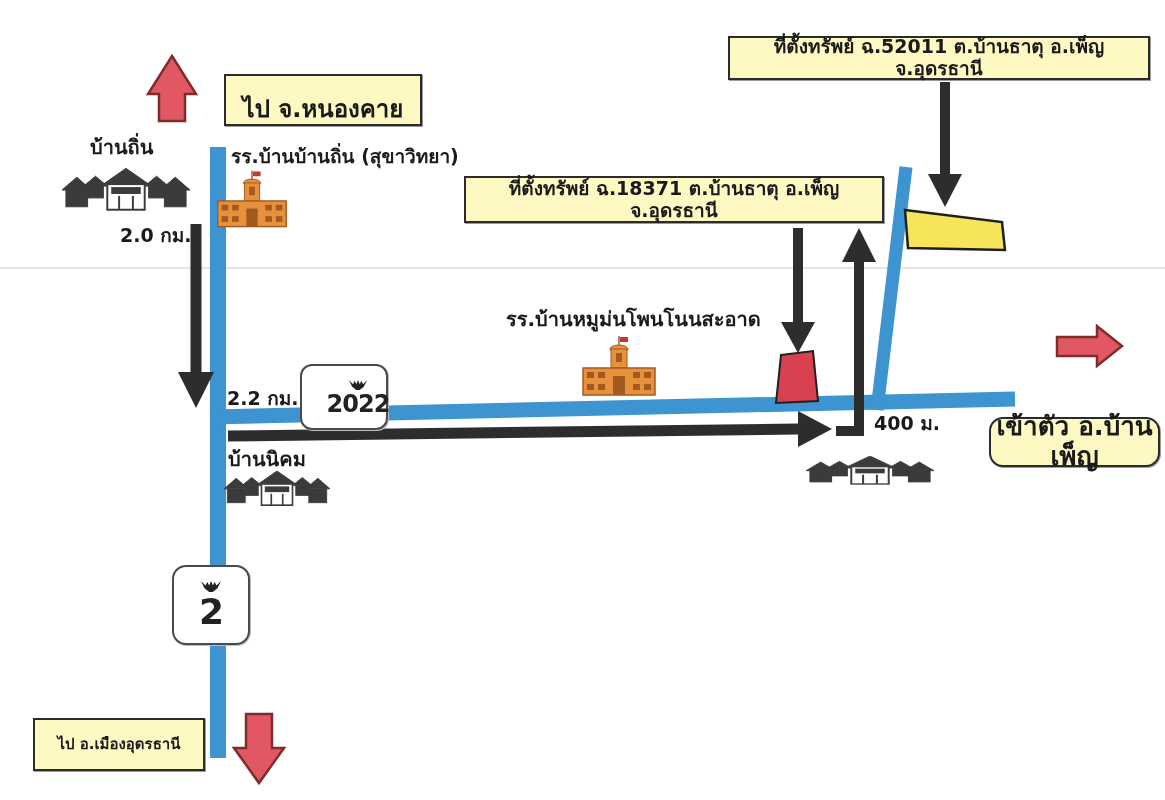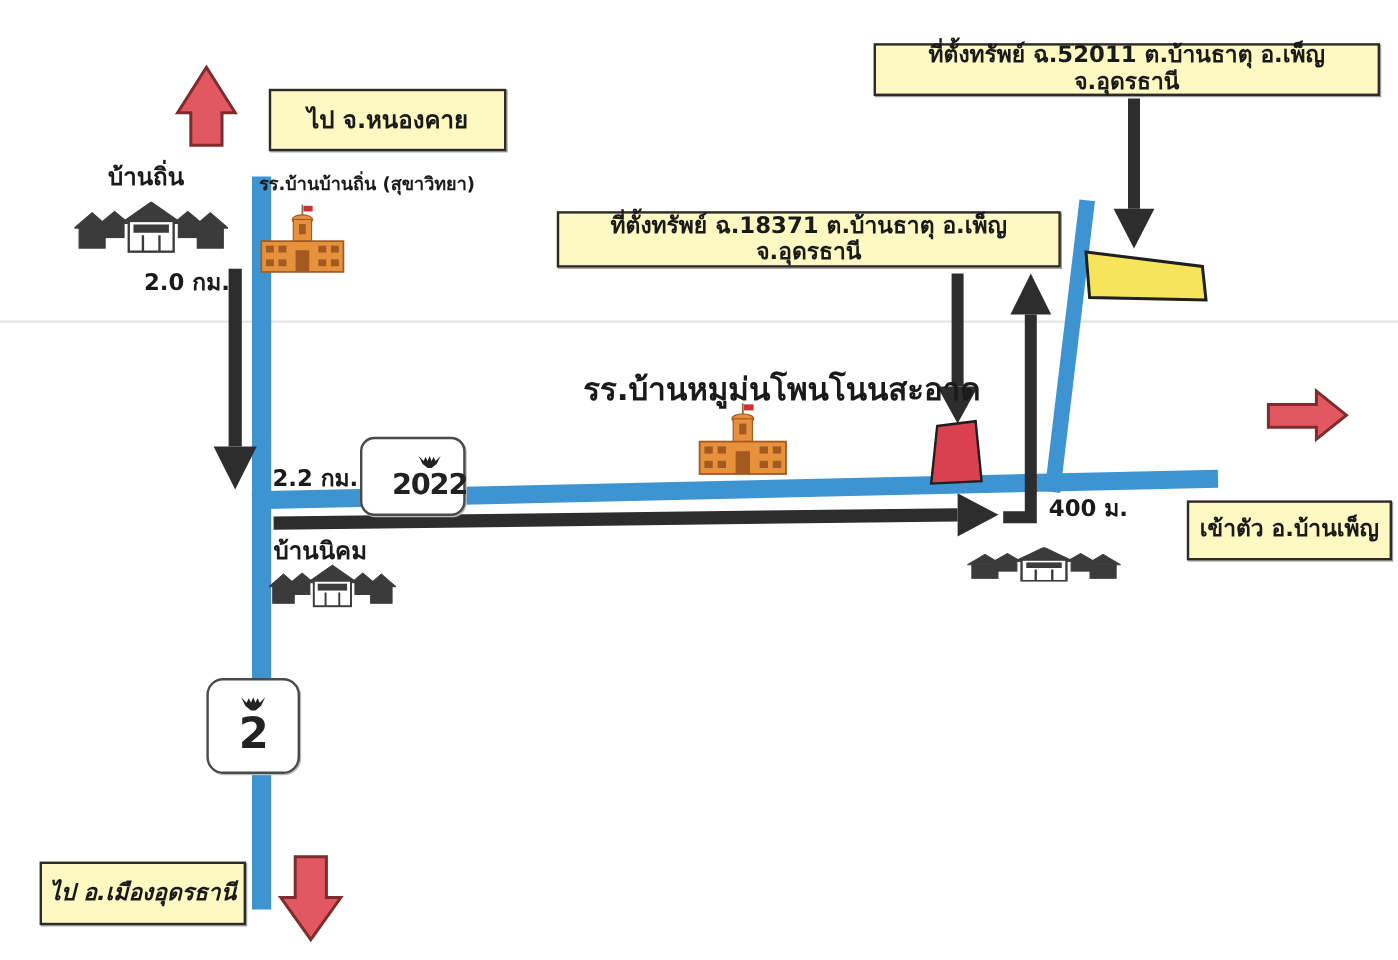--- a/index.html
+++ b/index.html
@@ -85,37 +85,37 @@
     <polygon class="red-arrow" points="1057,337 1097,337 1097,326 1122,346 1097,366 1097,356 1057,356"></polygon>
   </svg>
 
   <div class="tbox" style="left:728px; top:36px; width:422px; height:44px; font-size:19px;">
     <span>ที่ตั้งทรัพย์ ฉ.52011 ต.บ้านธาตุ อ.เพ็ญ จ.อุดรธานี</span>
   </div>
   <div class="tbox" style="left:464px; top:176px; width:420px; height:47px; font-size:19px;">
     <span>ที่ตั้งทรัพย์ ฉ.18371 ต.บ้านธาตุ อ.เพ็ญ จ.อุดรธานี</span>
   </div>
 
-  <div class="tbox" style="left:224px; top:74px; width:198px; height:52px; font-size:20px;">
+  <div class="tbox" style="left:224px; top:74px; width:198px; height:52px; font-size:24px;align-items:flex-end;">
     <span>ไป จ.หนองคาย</span>
   </div>
-  <div class="tbox" style="left:33px; top:718px; width:172px; height:53px; font-size:19px;font-style:italic;">
+  <div class="tbox" style="left:33px; top:718px; width:172px; height:53px; font-size:15px;">
     <span>ไป อ.เมืองอุดรธานี</span>
   </div>
-  <div class="tbox" style="left:989px; top:417px; width:171px; height:50px; font-size:19px;">
+  <div class="tbox" style="left:989px; top:417px; width:171px; height:50px; font-size:26px;border-radius:14px;">
     <span>เข้าตัว อ.บ้านเพ็ญ</span>
   </div>
 
   <div class="label" style="left:120px; top:220px; font-size:19px;">2.0 กม.</div>
   <div class="label" style="left:227px; top:383px; font-size:19px;">2.2 กม.</div>
   <div class="label" style="left:874px; top:408px; font-size:19px;">400 ม.</div>
 
   <div class="label" style="left:90px; top:131px; font-size:20px;">บ้านถิ่น</div>
-  <div class="label" style="left:216px; top:141px; font-size:15px;">รร.บ้านบ้านถิ่น (สุขาวิทยา)</div>
-  <div class="label" style="left:486px; top:303px; font-size:26px;">รร.บ้านหมูม่นโพนโนนสะอาด</div>
+  <div class="label" style="left:231px; top:141px; font-size:19px;">รร.บ้านบ้านถิ่น (สุขาวิทยา)</div>
+  <div class="label" style="left:506px; top:303px; font-size:20px;">รร.บ้านหมูม่นโพนโนนสะอาด</div>
   <div class="label" style="left:228px; top:443px; font-size:20px;">บ้านนิคม</div>
 
   <div class="shield" style="left:300px; top:364px; width:88px; height:66px;padding-left:28px;">
     <svg class="garuda" width="20" height="12" viewBox="0 0 24 14">
       <path fill="#222" d="M1,1 L6,6 L8,2 L10,6 L12,1 L14,6 L16,2 L18,6 L23,1 L19,9 L14,13 L10,13 L5,9 Z"></path>
     </svg>
     <div class="num" style="font-size:24px;">2022</div>
   </div>
   <div class="shield" style="left:172px; top:565px; width:78px; height:80px; border-radius:14px;">
     <svg class="garuda" width="22" height="13" viewBox="0 0 24 14">

